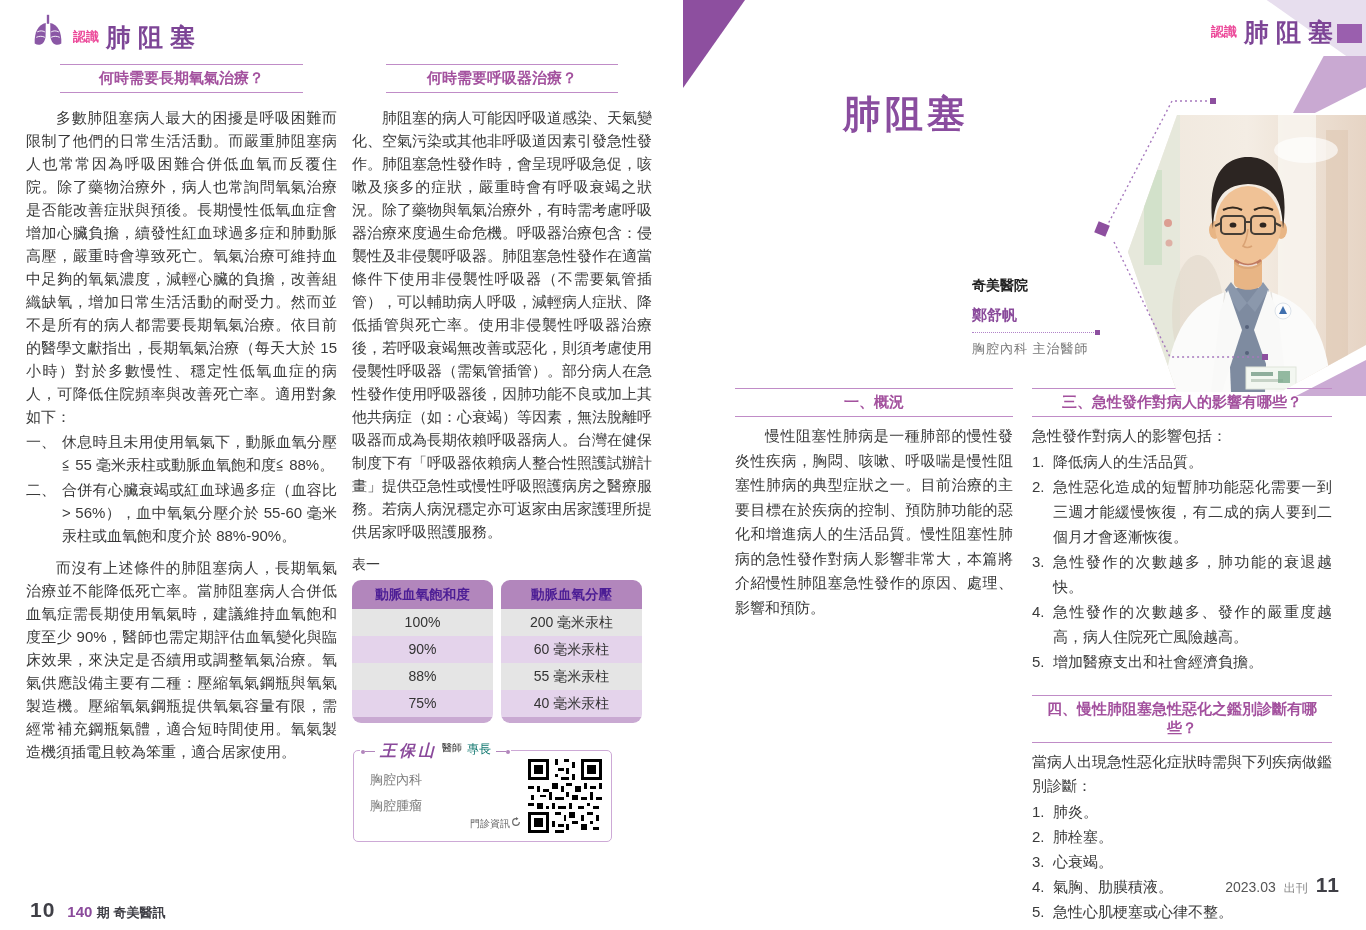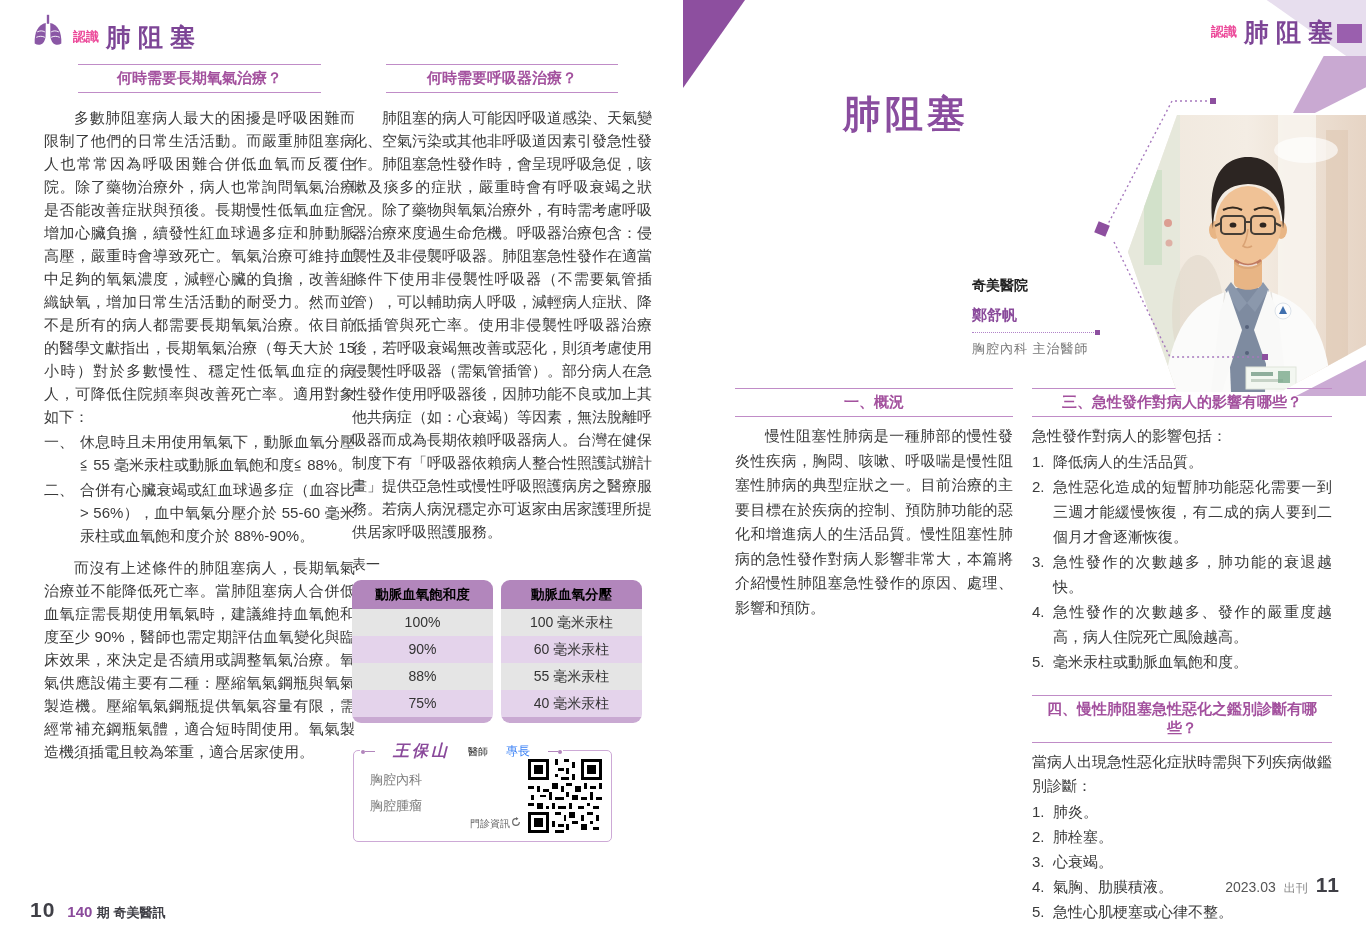--- a/index.html
+++ b/index.html
@@ -15,48 +15,48 @@
   .brand-chip { position:absolute; left:1337px; top:24px; width:25px; height:19px; background:#9a5fae; z-index:5; }
 
   
   .tri-gutter { position:absolute; left:683px; top:0; width:62px; height:88px; background:#8d4f9f; clip-path:polygon(0 0,100% 0,0 100%); }
   .corner-light { position:absolute; left:1258px; top:0; width:108px; height:70px; background:#e7deee; clip-path:polygon(8% 0,100% 0,100% 100%); }
   .corner-mauve { position:absolute; left:1293px; top:56px; width:73px; height:57px; background:#c9a9d2; clip-path:polygon(42% 0,100% 0,100% 55%,30% 100%,0 100%); }
   .photo-mauve { position:absolute; left:1296px; top:360px; width:70px; height:36px; background:#cbabd4; clip-path:polygon(100% 0,100% 100%,0 100%); }
 
   
   .col { position:absolute; top:64px; }
-  .col1 { left:44px; width:311px; }
+  .col1 { left:26px; width:311px; }
   .col2 { left:352px; width:300px; }
   .sec-head { margin:0 34px 13px; border-top:1px solid #c08cc7; border-bottom:1px solid #c08cc7; color:#a3519e; font-weight:bold; font-size:15px; text-align:center; padding:4px 0; }
   .body-text { font-size:15px; line-height:23px; text-align:justify; }
   .p-ind { text-indent:2em; }
   .p-gap { margin-top:9px; }
   .hang { display:flex; margin-top:2px; }
   .hang .mk { flex:0 0 36px; }
   .hang .tx { flex:1; text-align:justify; }
 
   
   .table-label { font-size:14px; margin:13px 0 6px; color:#3a3a3a; }
   .oxy-tables { display:flex; gap:8px; width:290px; }
   .oxy-t { flex:1; border-radius:9px; overflow:hidden; text-align:center; }
-  .oxy-t .th { background:#b286bc; color:#000000; font-weight:bold; font-size:13.5px; line-height:29px; }
+  .oxy-t .th { background:#b286bc; color:#4c1d95; font-weight:bold; font-size:13.5px; line-height:29px; }
   .oxy-t .td { font-size:14px; line-height:27px; color:#333; }
   .rA { background:#e5e5e5; } .rB { background:#e4d3eb; }
   .oxy-t .ft { height:6px; background:#c9a9d2; }
 
   
   .doc-card { position:absolute; left:353px; top:750px; width:259px; height:92px; border:1px solid #cda9d6; border-radius:5px; }
-  .doc-title { position:absolute; top:-10px; left:6px; background:#fff; padding:0 5px; display:flex; align-items:center; gap:18px; }
+  .doc-title { position:absolute; top:-10px; left:6px; background:#fff; padding:0 5px; display:flex; align-items:flex-start; gap:5px; }
   .doc-dash { width:10px; height:1px; background:#b286bc; align-self:center; position:relative; }
   .doc-dash::after { content:""; position:absolute; right:-4px; top:-1.5px; width:4px; height:4px; background:#b286bc; border-radius:50%; }
   .doc-dash.left::after { left:-4px; right:auto; }
   .doc-name { font-family:"DejaVu Serif", serif; font-style:italic; font-weight:bold; color:#8a4a9b; font-size:16px; letter-spacing:3px; }
   .doc-role { font-size:10px; font-weight:normal; color:#222; }
-  .doc-speclabel { font-size:12px; color:#3b82f6; }
+  .doc-speclabel { font-size:12px; color:#0f766e; }
   .doc-lines { position:absolute; left:16px; top:16px; font-size:13px; color:#7a7a7a; line-height:26px; }
   .qr { position:absolute; right:9px; top:8px; width:74px; height:74px; }
   .qr-label { position:absolute; right:90px; bottom:10px; font-size:10px; color:#666; display:flex; gap:1px; align-items:flex-start;padding-left:40px; }
 
   
   .main-title { position:absolute; left:698px; top:90px; width:416px; text-align:center; color:#8a4d9f; font-weight:bold; z-index:2; }
   .main-title .t1 { font-size:38px; line-height:48px; letter-spacing:4px; }
   .main-title .t2 { font-size:37px; line-height:56px; white-space:nowrap; }
   .author { position:absolute; left:972px; top:277px; width:170px; z-index:2; }
   .author .hosp { font-size:14px; font-weight:bold; color:#222; }
@@ -130,21 +130,21 @@
     <div class="oxy-t">
       <div class="th">動脈血氧飽和度</div>
       <div class="td rA">100%</div>
       <div class="td rB">90%</div>
       <div class="td rA">88%</div>
       <div class="td rB">75%</div>
       <div class="ft"></div>
     </div>
     <div class="oxy-t">
       <div class="th">動脈血氧分壓</div>
-      <div class="td rA">100 毫米汞柱</div>
+      <div class="td rA">200 毫米汞柱</div>
       <div class="td rB">60 毫米汞柱</div>
       <div class="td rA">55 毫米汞柱</div>
       <div class="td rB">40 毫米汞柱</div>
       <div class="ft"></div>
     </div>
   </div>
 </div>
 
 <div class="doc-card">
   <div class="doc-title">
@@ -361,21 +361,21 @@
     <div class="li">
         <span class="n">3.</span>
         <span class="t">急性發作的次數越多，肺功能的衰退越快。</span>
       </div>
     <div class="li">
         <span class="n">4.</span>
         <span class="t">急性發作的次數越多、發作的嚴重度越高，病人住院死亡風險越高。</span>
       </div>
     <div class="li">
         <span class="n">5.</span>
-        <span class="t">毫米汞柱或動脈血氧飽和度。</span>
+        <span class="t">增加醫療支出和社會經濟負擔。</span>
       </div>
   </div>
   <div class="rsec">
     <div class="rsec-head">四、慢性肺阻塞急性惡化之鑑別診斷有哪些？</div>
     <p class="rbody">當病人出現急性惡化症狀時需與下列疾病做鑑別診斷：</p>
     <div class="li">
         <span class="n">1.</span>
         <span class="t">肺炎。</span>
       </div>
     <div class="li">

